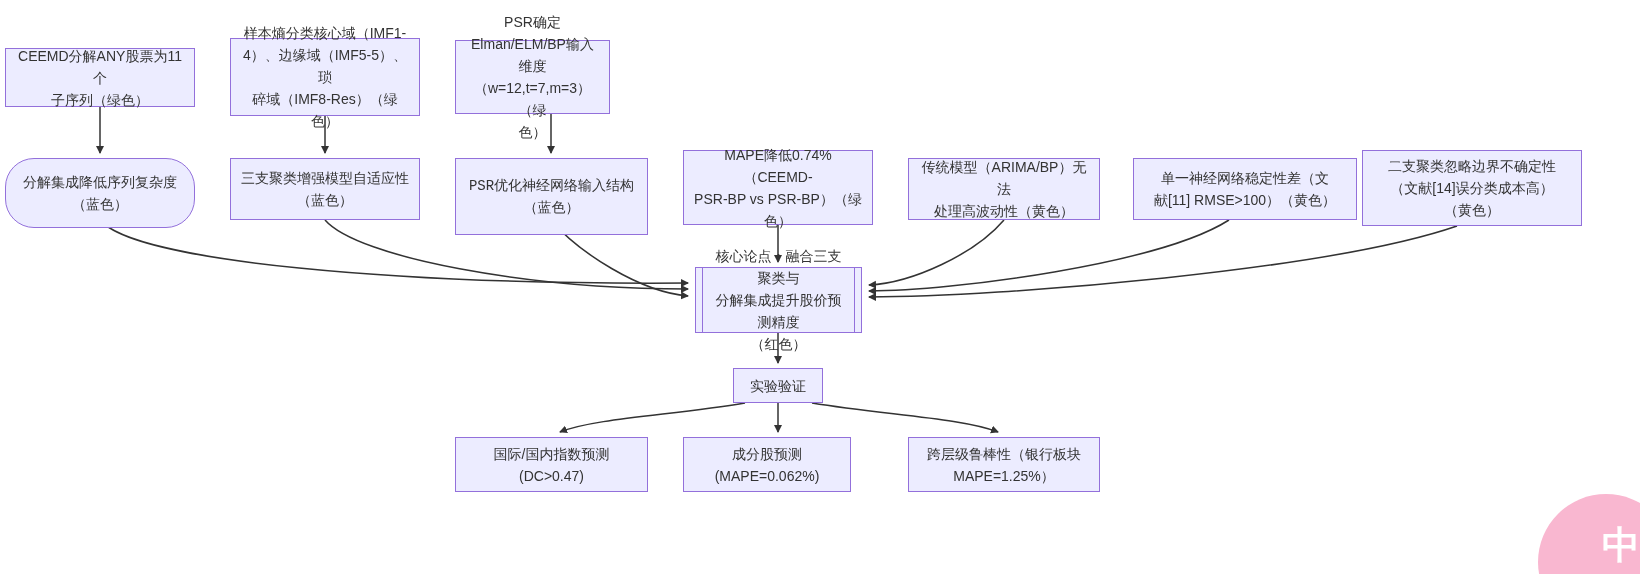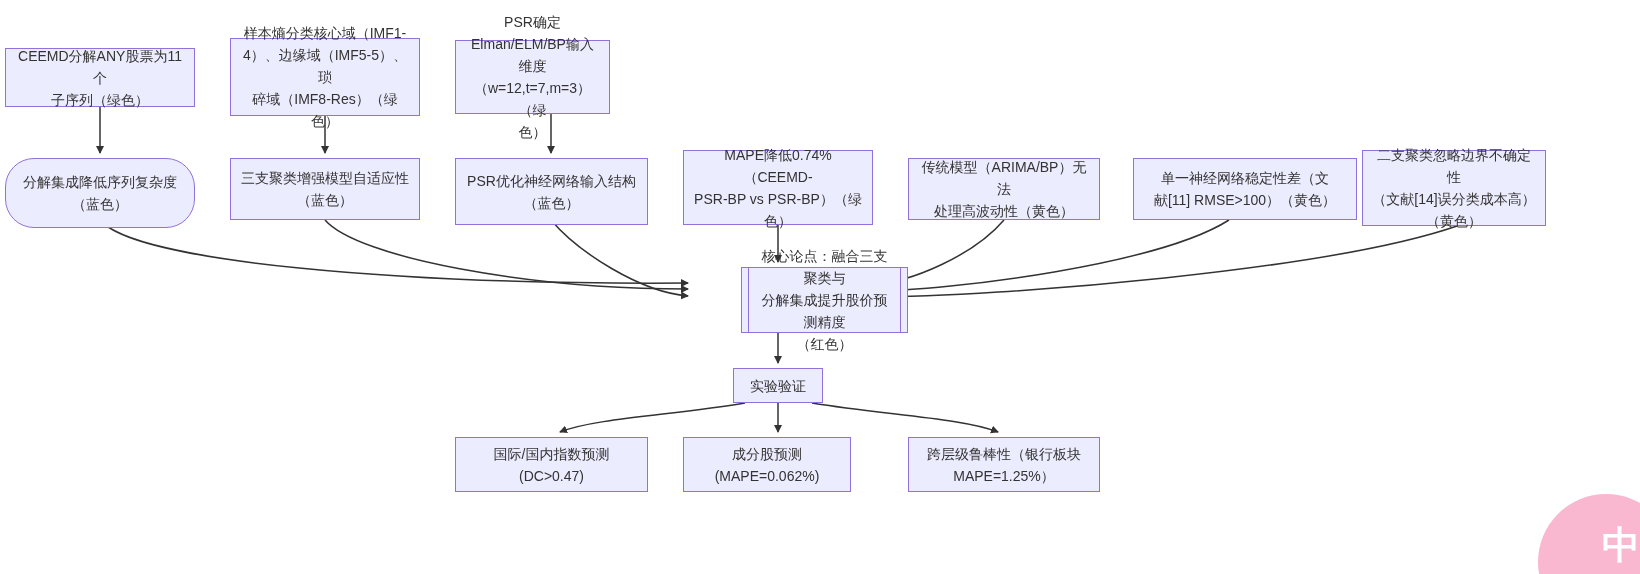--- a/index.html
+++ b/index.html
@@ -26,27 +26,27 @@
     white-space:pre-line;
     padding:2px 8px;
   }
   
   .n-a{left:5px;   top:48px;  width:190px; height:59px;}
   .n-b{left:230px; top:38px;  width:190px; height:78px;}
   .n-c{left:455px; top:40px;  width:155px; height:74px;}
   
   .n-d{left:5px;   top:158px; width:190px; height:70px;border-radius:29px;}
   .n-e{left:230px; top:158px; width:190px; height:62px;}
-  .n-f{left:455px; top:158px; width:193px; height:67px;}
+  .n-f{left:455px; top:158px; width:193px; height:77px;font-family:Liberation Mono, monospace;}
   .n-g{left:683px; top:150px; width:190px; height:75px;padding-left:8px;}
   .n-h{left:908px; top:158px; width:192px; height:62px;}
   .n-i{left:1133px;top:158px; width:224px; height:62px;}
-  .n-j{left:1362px;top:150px; width:184px; height:76px;}
+  .n-j{left:1362px;top:150px; width:220px; height:76px;}
   
-  .n-k{left:695px; top:267px; width:167px; height:66px; padding:2px 14px;margin-left:46px;}
+  .n-k{left:695px; top:267px; width:167px; height:66px; padding:2px 14px;}
   .inner-line{position:absolute;top:0;bottom:0;width:0;border-left:1px solid #9370DB;}
   .inner-line.left{left:6px;}
   .inner-line.right{right:6px;}
   
   .n-l{left:733px; top:368px; width:90px; height:35px;}
   
   .n-m{left:455px; top:437px; width:193px; height:55px;}
   .n-n{left:683px; top:437px; width:168px; height:55px;}
   .n-o{left:908px; top:437px; width:192px; height:55px;}
   

